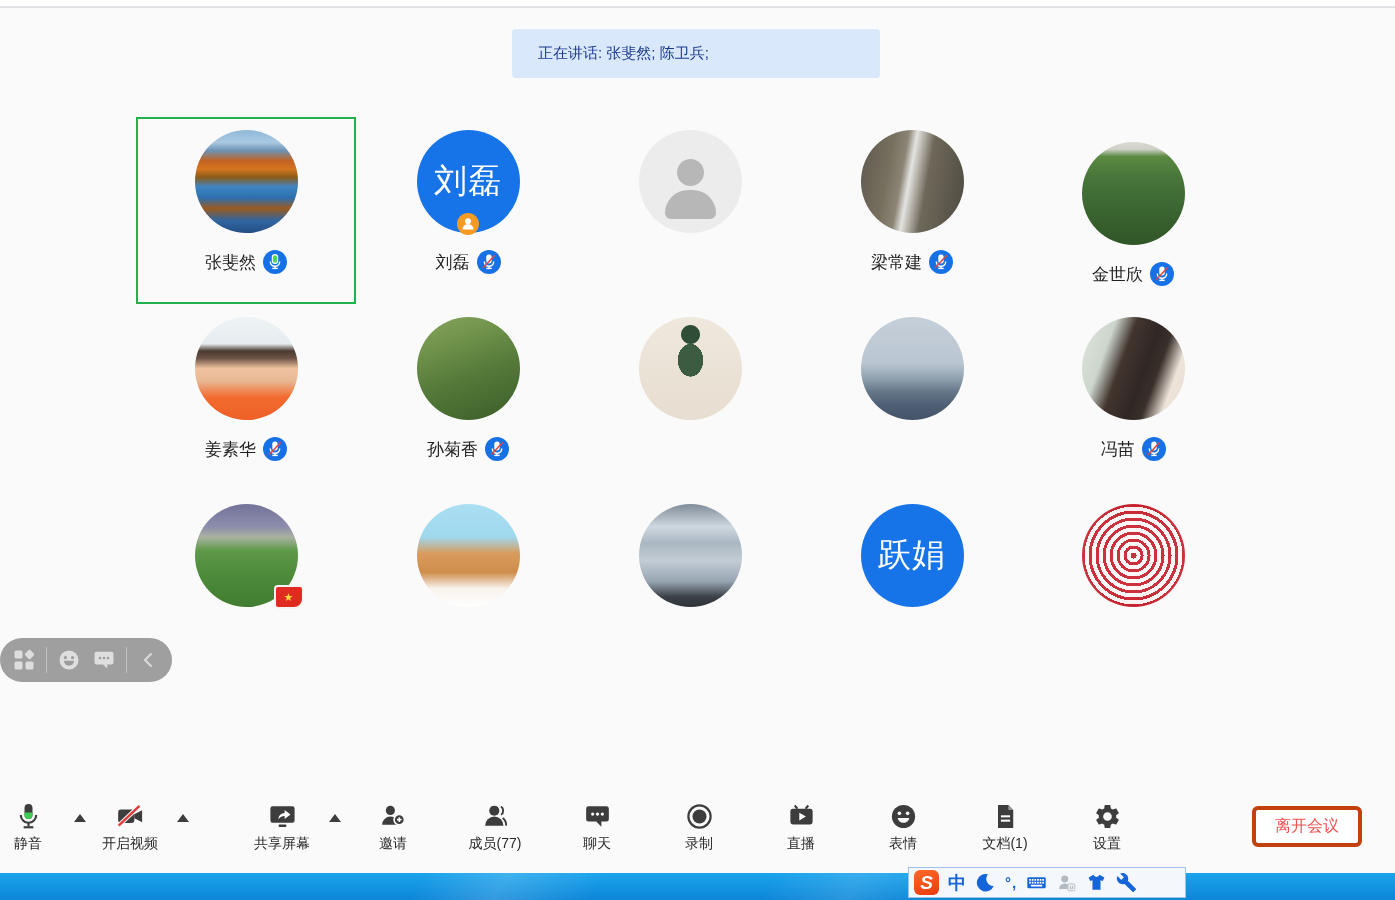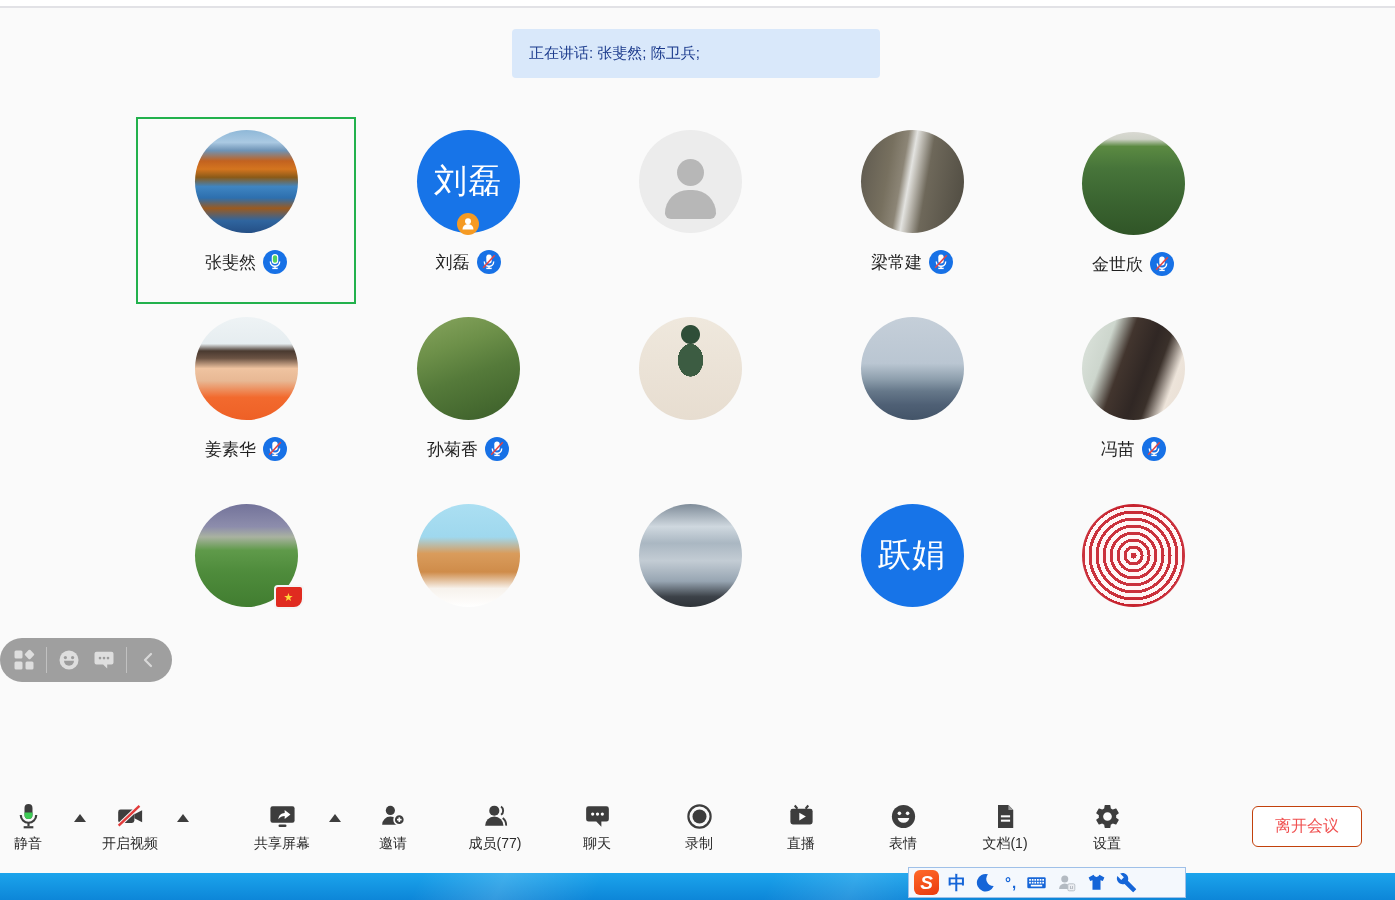--- a/index.html
+++ b/index.html
@@ -2,21 +2,21 @@
 <html><head>
 <meta charset="utf-8">
 <style>
   * { margin:0; padding:0; box-sizing:border-box; }
   html,body { width:1395px; height:900px; overflow:hidden; }
   body { font-family:"Liberation Sans", sans-serif; background:#fafafa; position:relative; }
 
   .top-strip { position:absolute; left:0; top:0; width:1395px; height:8px; background:#ffffff; border-bottom:2px solid #e2e2e6; }
 
   
-  .banner { position:absolute; left:512px; top:29px; width:368px; height:49px; background:#d9e8fa; border-radius:4px; display:flex; align-items:center; padding-left:17px; font-size:15px; color:#1b3a8c; }
+  .banner { position:absolute; left:512px; top:29px; width:368px; height:49px; background:#d9e8fa; border-radius:4px; display:flex; align-items:center; padding-left:26px; font-size:15px; color:#1b3a8c; }
 
   
   .cell { position:absolute; width:222px; text-align:center; }
   .avatar { width:103px; height:103px; border-radius:50%; margin:0 auto; position:relative; overflow:visible; }
   .avatar-img { width:103px; height:103px; border-radius:50%; overflow:hidden; }
   .name-row { margin-top:17px; display:flex; align-items:center; justify-content:center; gap:7px; }
   .pname { font-size:17px; color:#1f1f1f; white-space:nowrap; }
   .mic { width:24px; height:24px; flex:0 0 auto; }
 
   .sel-box { position:absolute; left:136px; top:117px; width:220px; height:187px; border:2px solid #22b14c; }
@@ -45,21 +45,21 @@
   
   .pill { position:absolute; left:0; top:638px; width:172px; height:44px; border-radius:22px; background:rgba(151,151,151,0.92); display:flex; align-items:center; }
   .pill .p-icon { width:24px; height:24px; }
   .pill .p-div { width:1px; height:26px; background:rgba(220,220,220,0.55); margin:0 10px; }
 
   
   .tb-item { position:absolute; top:802px; width:104px; text-align:center; cursor:default; }
   .tb-item svg { width:29px; height:29px; display:block; margin:0 auto; }
   .tb-label { margin-top:4px; font-size:14px; color:#2b2b2b; white-space:nowrap; }
   .caret { position:absolute; top:814px; width:0; height:0; border-left:6px solid transparent; border-right:6px solid transparent; border-bottom:8px solid #3d3d3d; }
-  .leave-btn { position:absolute; left:1252px; top:806px; width:110px; height:41px; background:#ffffff; border:1px solid #c2410c; border-radius:6px; color:#f05050; font-size:16px; display:flex; align-items:center; justify-content:center; }
+  .leave-btn { position:absolute; left:1252px; top:806px; width:110px; height:41px; background:#ffffff; border:4px solid #c2410c; border-radius:6px; color:#f05050; font-size:16px; display:flex; align-items:center; justify-content:center; }
 
   
   .taskbar { position:absolute; left:0; top:873px; width:1395px; height:27px; background:linear-gradient(115deg,rgba(255,255,255,0) 30%,rgba(255,255,255,0.16) 36%,rgba(255,255,255,0) 43%,rgba(255,255,255,0) 55%,rgba(255,255,255,0.12) 61%,rgba(255,255,255,0) 67%),linear-gradient(180deg,#1ba4ec,#0d86d8); }
   .ime { position:absolute; left:908px; top:867px; width:278px; height:31px; background:#f4f8fd; border:1px solid #9fc0e8; display:flex; align-items:center; gap:9px; padding:0 5px; }
   .ime svg { width:21px; height:21px; }
   .s-logo { width:25px; height:25px; border-radius:6px; background:linear-gradient(160deg,#ff6a2a,#ea3a0e); color:#fff; font-weight:bold; font-style:italic; font-size:19px; display:flex; align-items:center; justify-content:center; }
   .ime-zh { color:#1565d8; font-weight:bold; font-size:18px; }
   .ime-punct { color:#1565d8; font-weight:bold; font-size:15px; letter-spacing:1px; }
 </style>
 </head>
@@ -127,21 +127,21 @@
         <circle cx="12" cy="12" r="12" fill="#1771e6"></circle>
         <rect x="9.3" y="4.6" width="5.4" height="8.8" rx="2.7" fill="#fff"></rect>
         <path d="M7.3 11.6a4.7 4.7 0 0 0 9.4 0" fill="none" stroke="#fff" stroke-width="1.4"></path>
         <line x1="12" y1="16.3" x2="12" y2="18.1" stroke="#fff" stroke-width="1.4"></line>
         <line x1="9.3" y1="18.4" x2="14.7" y2="18.4" stroke="#fff" stroke-width="1.4"></line>
         <line x1="6.2" y1="17.8" x2="17.8" y2="5.2" stroke="#e24545" stroke-width="1.6"></line>
       </svg>
   </div>
 </div>
 
-<div class="cell" style="left:1022px;top:132px;">
+<div class="cell" style="left:1022px;top:142px;">
   <div class="avatar">
       <div class="avatar-img av-lotus"></div>
     </div>
   <div class="name-row">
       <span class="pname">金世欣</span>
     <svg class="mic" viewBox="0 0 24 24">
         <circle cx="12" cy="12" r="12" fill="#1771e6"></circle>
         <rect x="9.3" y="4.6" width="5.4" height="8.8" rx="2.7" fill="#fff"></rect>
         <path d="M7.3 11.6a4.7 4.7 0 0 0 9.4 0" fill="none" stroke="#fff" stroke-width="1.4"></path>
         <line x1="12" y1="16.3" x2="12" y2="18.1" stroke="#fff" stroke-width="1.4"></line>

